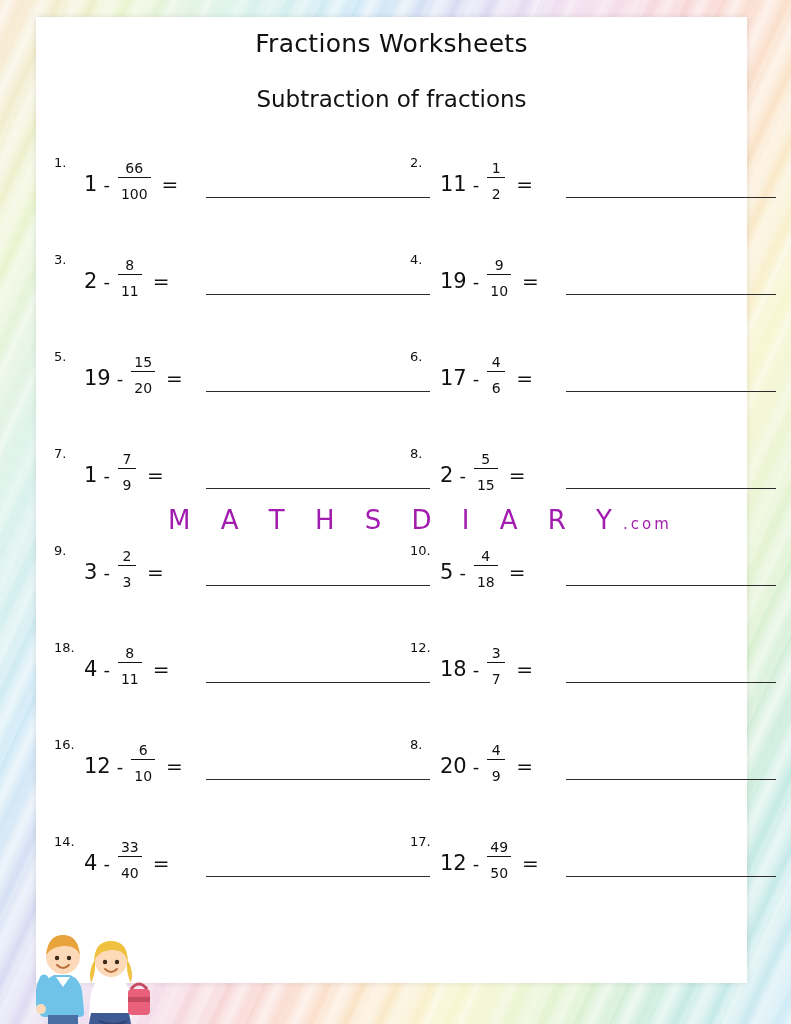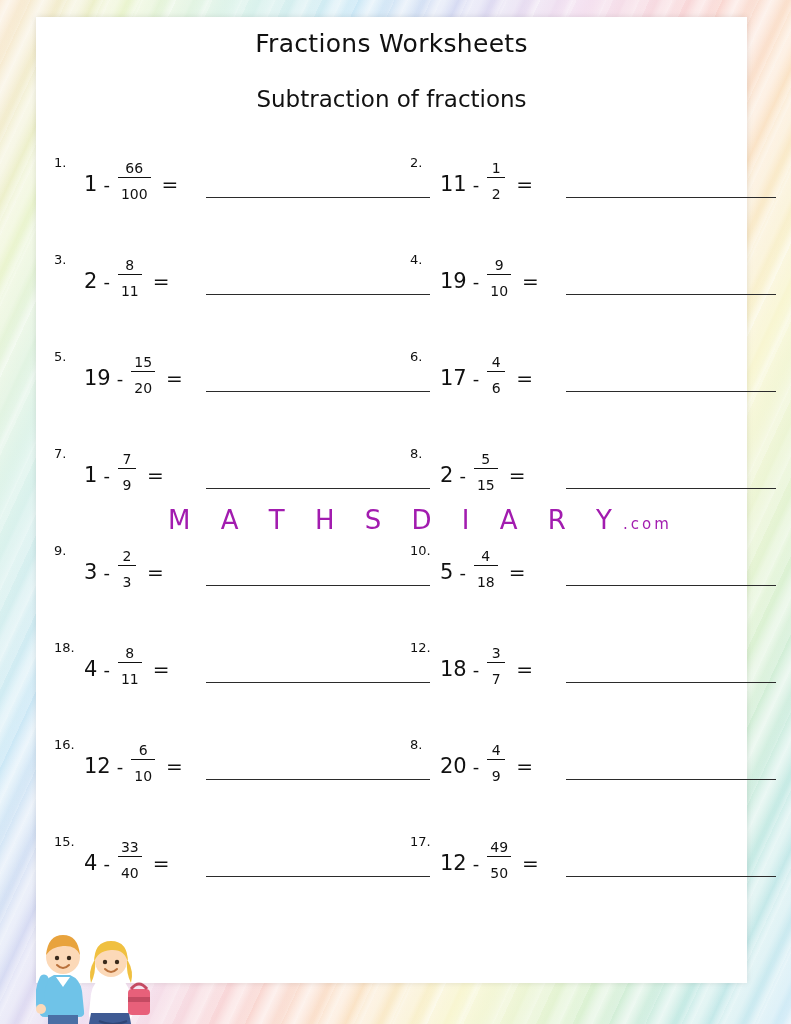--- a/index.html
+++ b/index.html
@@ -386,21 +386,21 @@
           <span class="frac">
             <span class="n">4</span>
             <span class="bar"></span>
             <span class="d">9</span>
           </span>
           <span class="eq">=</span>
         </span>
         <span class="answer-line"></span>
       </div>
       <div class="problem col-left">
-        <span class="num">15.</span>
+        <span class="num">14.</span>
         <span class="expr">
           <span class="whole">4</span>
           <span class="op">-</span>
           <span class="frac">
             <span class="n">33</span>
             <span class="bar"></span>
             <span class="d">40</span>
           </span>
           <span class="eq">=</span>
         </span>

